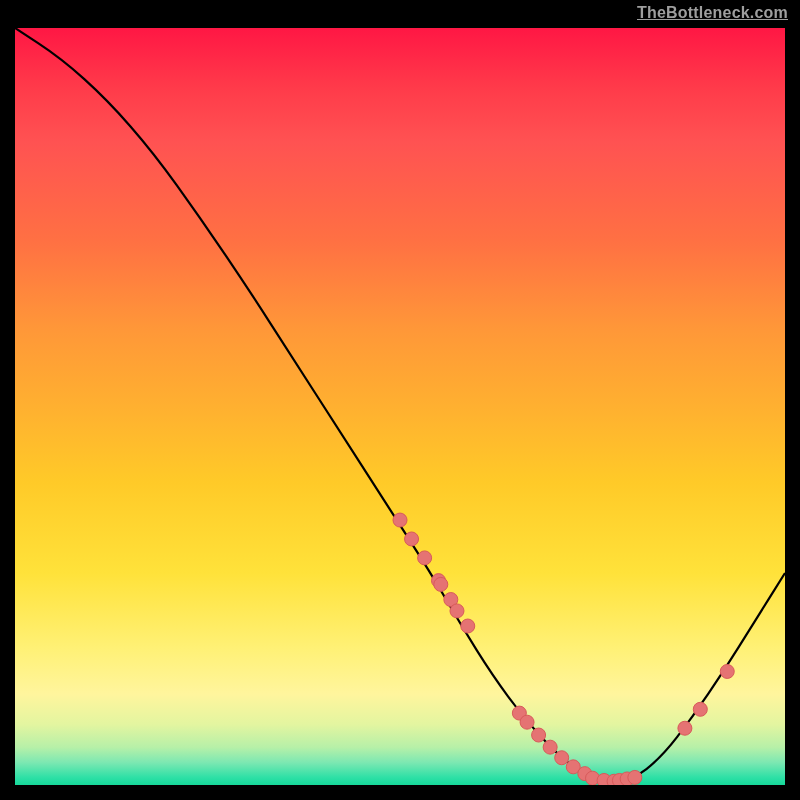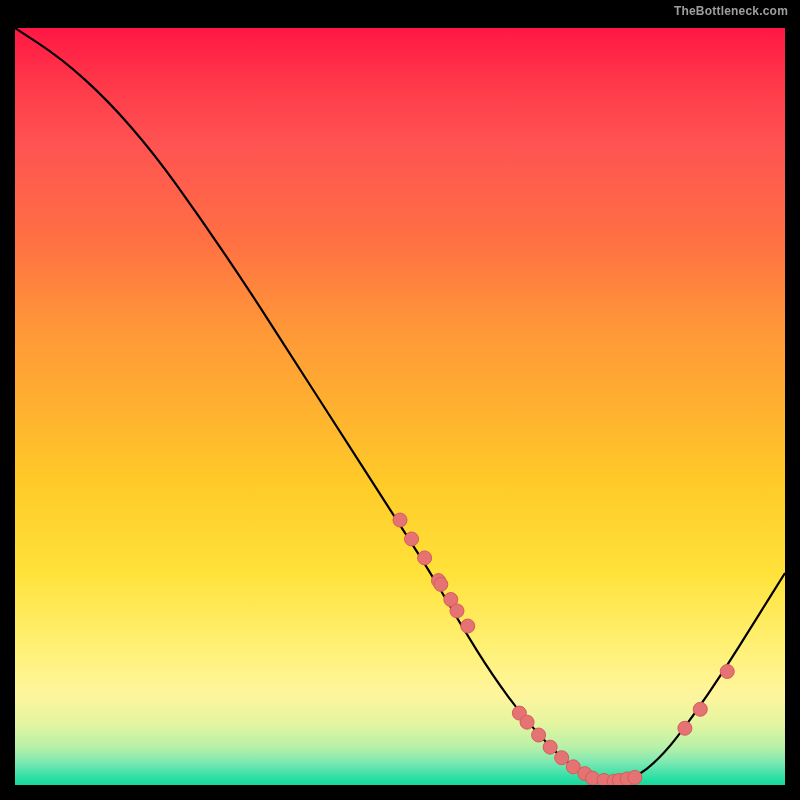--- a/index.html
+++ b/index.html
@@ -33,23 +33,24 @@
       #7de8b2 97%,
       #2ee0a6 99%,
       #16d89a 100%
     );
   }
   .watermark {
     position: absolute;
     top: 4px;
     right: 12px;
     color: #9e9e9e;
-    font-size: 12px;
+    font-size: 16px;
     font-weight: 600;
     letter-spacing: 0.2px;
+    text-decoration: underline;
   }
   svg.overlay {
     position: absolute;
     left: 0;
     top: 0;
     width: 770px;
     height: 757px;
   }
 </style>
 </head>

